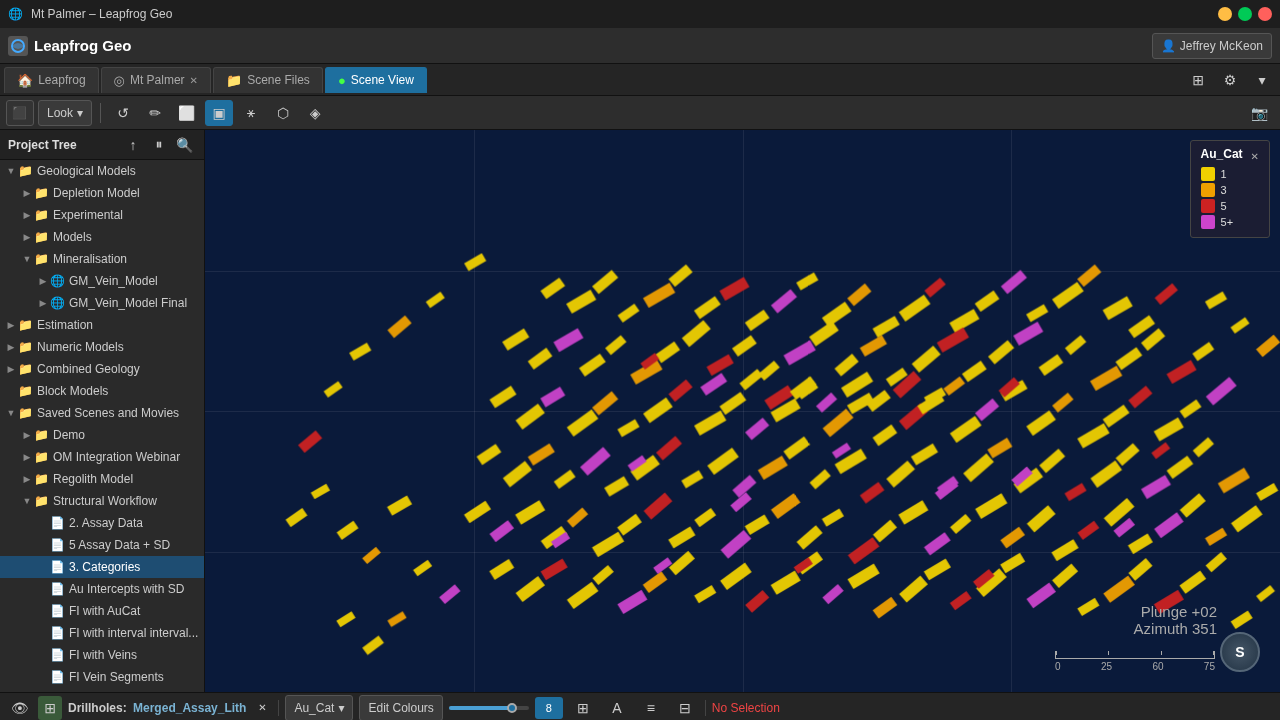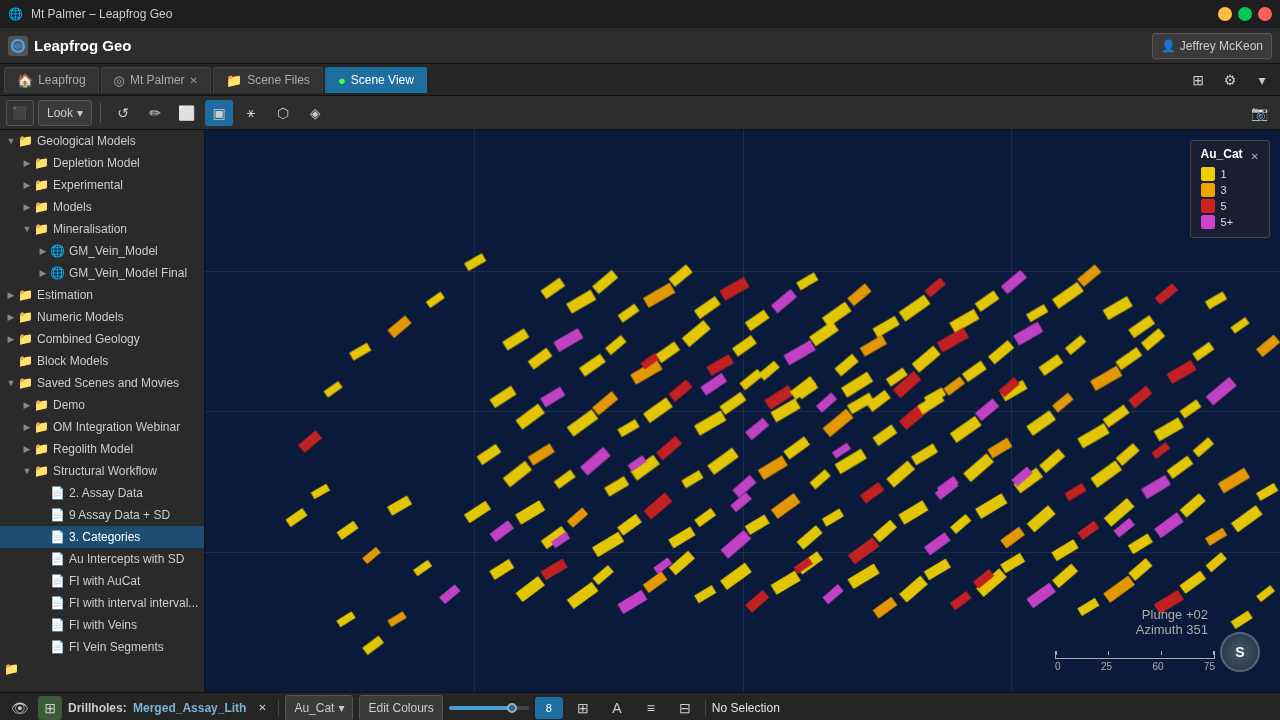--- a/index.html
+++ b/index.html
@@ -212,23 +212,23 @@
       justify-content: center;
       color: #fff;
       font-weight: bold;
       font-size: 14px;
     }
 
     
     #plunge-info {
       position: absolute;
       bottom: 55px;
-      right: 72px;
+      right: 63px;
       color: #aaa;
-      font-size: 13px;
+      font-size: 15px;
       text-align: right;
     }
 
     
     #scalebar {
       position: absolute;
       bottom: 20px;
       right: 65px;
       display: flex;
       flex-direction: column;
@@ -286,21 +286,21 @@
     .bp-slider-thumb {
       width: 10px;
       height: 10px;
       background: #1e6f9f;
       border: 2px solid #aaa;
       border-radius: 50%;
       position: absolute;
       top: -3px;
       left: 73%;
     }
-    .no-selection { color: #e5e5e5; }
+    .no-selection { color: #ef4444; }
 
     
     #svgcloud { position: absolute; inset: 0; width: 100%; height: 100%; }
   </style>
 </head>
 <body>
 
 <div id="titlebar">
   <div id="titlebar-left">
     <span>🌐</span>
@@ -372,20 +372,28 @@
   <button class="toolbar-icon-btn" title="Polygon">⚹</button>
   <button class="toolbar-icon-btn" title="Measure">⬡</button>
   <button class="toolbar-icon-btn" title="Eraser">◈</button>
   <div style="flex:1"></div>
   <button class="toolbar-icon-btn" title="Screenshot">📷</button>
 </div>
 
 <div id="main">
 
   <div id="sidebar">
+    <div id="sidebar-header">
+      <span>Project Tree</span>
+      <div id="sidebar-header-icons">
+        <button class="toolbar-icon-btn" style="width:22px;height:22px;">↑</button>
+        <button class="toolbar-icon-btn" style="width:22px;height:22px;">⏸</button>
+        <button class="toolbar-icon-btn" style="width:22px;height:22px;">🔍</button>
+      </div>
+    </div>
     <div id="tree">
 
       <div class="tree-item" style="padding-left:4px;">
         <span class="tree-expand">▼</span>
         <span class="tree-icon folder-icon">📁</span>
         <span>Geological Models</span>
       </div>
       <div class="tree-item" style="padding-left:20px;">
         <span class="tree-expand">▶</span>
         <span class="tree-icon folder-icon">📁</span>
@@ -468,21 +476,21 @@
         <span>Structural Workflow</span>
       </div>
       <div class="tree-item" style="padding-left:36px;">
         <span class="tree-expand"> </span>
         <span class="tree-icon file-icon">📄</span>
         <span>2. Assay Data</span>
       </div>
       <div class="tree-item" style="padding-left:36px;">
         <span class="tree-expand"> </span>
         <span class="tree-icon file-icon">📄</span>
-        <span>9 Assay Data + SD</span>
+        <span>5 Assay Data + SD</span>
       </div>
       <div class="tree-item selected" style="padding-left:36px;">
         <span class="tree-expand"> </span>
         <span class="tree-icon file-icon">📄</span>
         <span>3. Categories</span>
       </div>
       <div class="tree-item" style="padding-left:36px;">
         <span class="tree-expand"> </span>
         <span class="tree-icon file-icon">📄</span>
         <span>Au Intercepts with SD</span>

